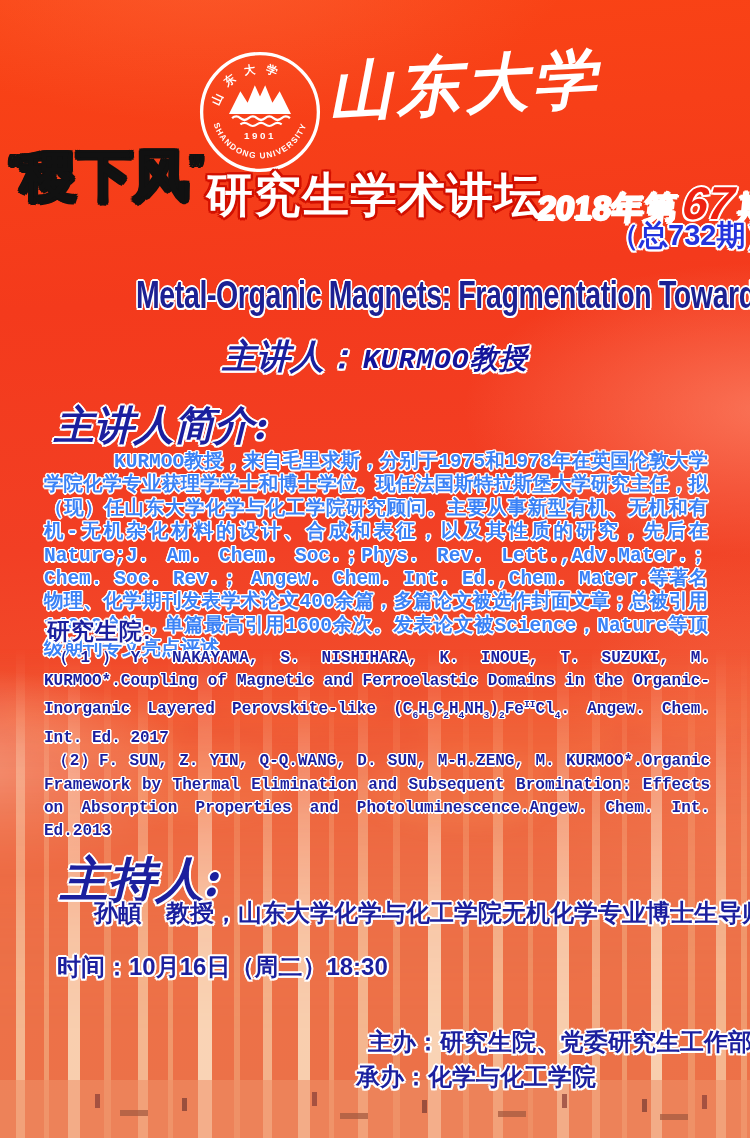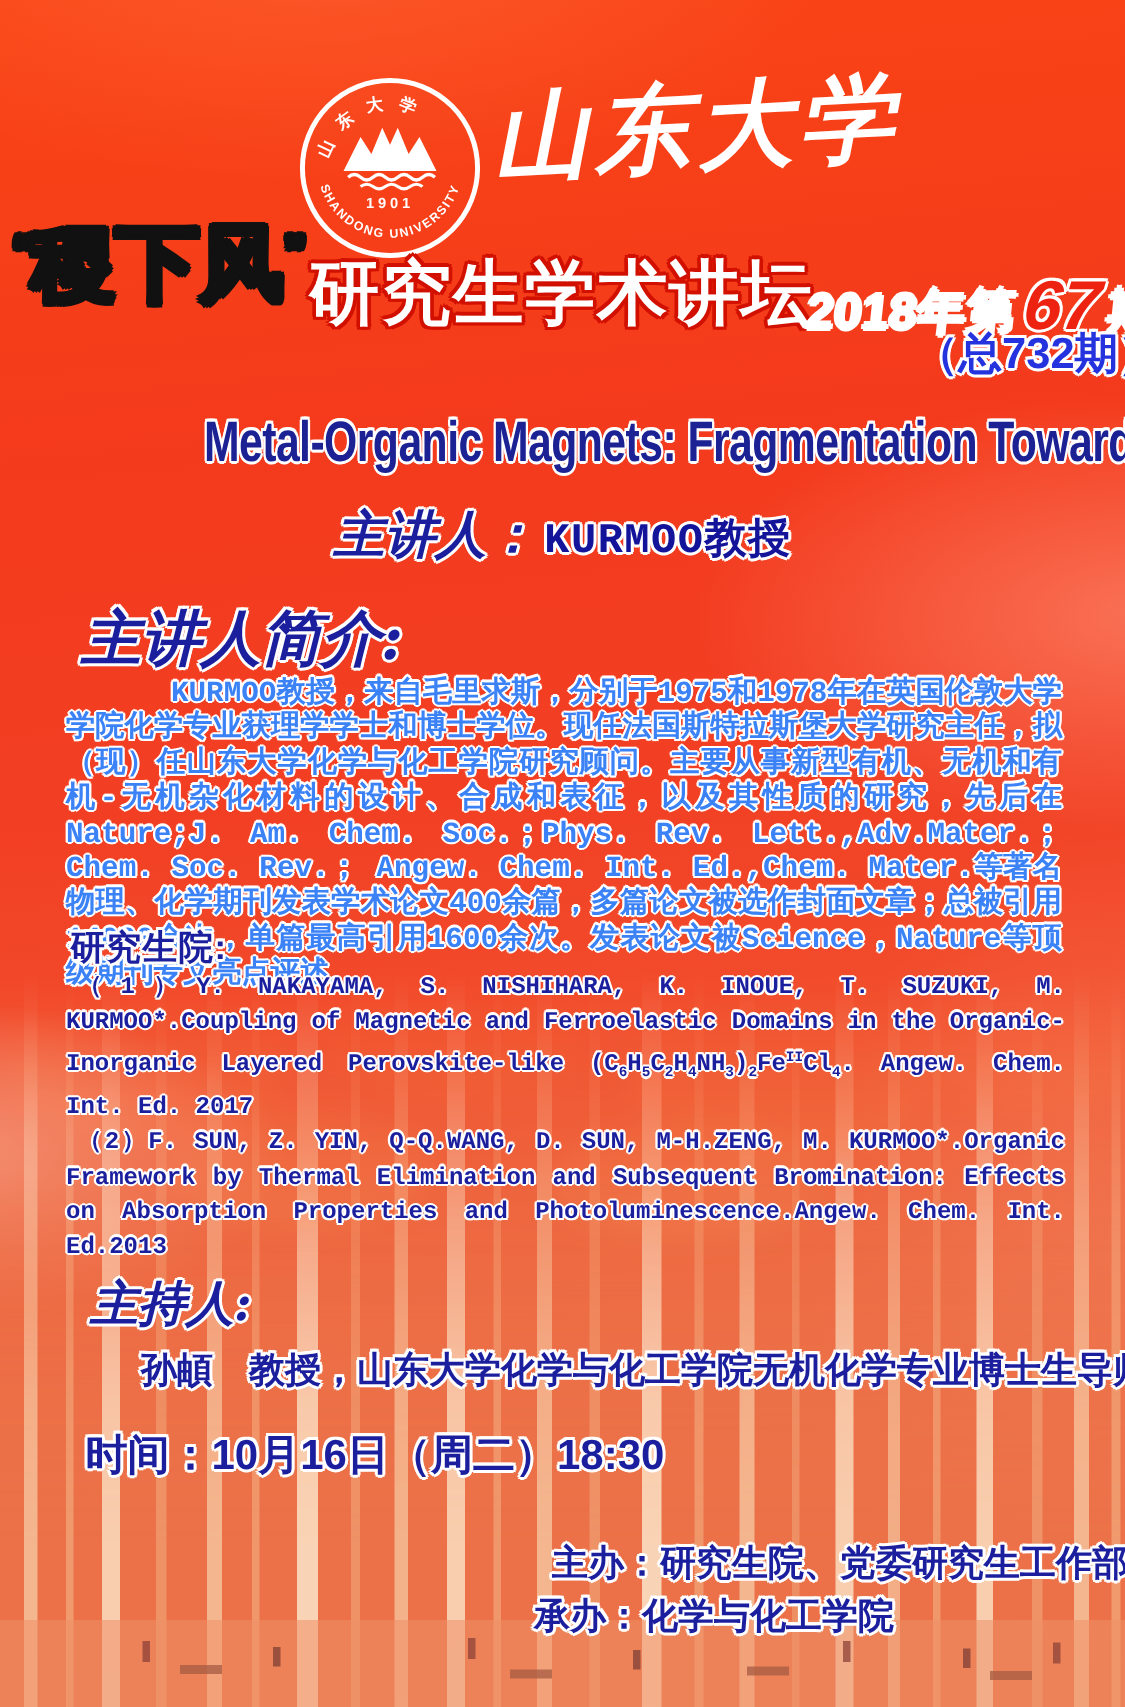--- a/index.html
+++ b/index.html
@@ -23,21 +23,21 @@
             mask-image:linear-gradient(180deg,rgba(0,0,0,0) 0%,rgba(0,0,0,.3) 14%,rgba(0,0,0,.62) 34%,rgba(0,0,0,.9) 58%,#000 78%);
   }
   .photo svg{display:block;width:100%;height:100%;}
   
   .t{position:absolute;font-weight:bold;color:#1b1f9e;white-space:nowrap;}
   .ow{text-shadow:-2px 0 0 #fff,2px 0 0 #fff,0 -2px 0 #fff,0 2px 0 #fff,
       -1.5px -1.5px 0 #fff,1.5px -1.5px 0 #fff,-1.5px 1.5px 0 #fff,1.5px 1.5px 0 #fff;}
   .ow1{text-shadow:-1.5px 0 0 #fff,1.5px 0 0 #fff,0 -1.5px 0 #fff,0 1.5px 0 #fff,
       -1px -1px 0 #fff,1px -1px 0 #fff,-1px 1px 0 #fff,1px 1px 0 #fff;}
   .script{font-family:"DejaVu Serif","Liberation Serif",serif;font-style:italic;}
-  .mono{font-family:"Liberation Mono","DejaVu Sans Mono",monospace;}
+  .mono{font-family:"Liberation Mono","DejaVu Sans Mono",monospace;font-style:italic;}
   
   .logo{position:absolute;left:198px;top:50px;width:124px;height:124px;}
   .calligraphy{
     position:absolute;left:328px;top:42px;font-size:64px;color:#fff;
     font-family:"DejaVu Serif","Liberation Serif",serif;font-style:italic;font-weight:bold;
     letter-spacing:4px;transform:rotate(-3deg);
   }
   
   .series{
     position:absolute;left:8px;top:140px;font-size:56px;font-weight:bold;line-height:1.3;
@@ -88,23 +88,23 @@
   }
   .ach-heading{left:47px;top:616px;font-size:23px;letter-spacing:1px;}
   .pubs{
     position:absolute;left:44px;top:647px;width:666px;font-weight:bold;color:#1b1f9e;
     font-size:16px;line-height:23.2px;text-align:justify;
     font-family:"Liberation Mono","DejaVu Sans Mono",monospace;
   }
   .pubs p{margin:0;text-indent:8px;}
   .pubs sub{font-size:.6em;} .pubs sup{font-size:.6em;margin-top:12px;}
   
-  .host-heading{left:60px;top:848px;font-size:32px;text-align:center;}
+  .host-heading{left:60px;top:848px;font-size:48px;text-align:center;}
   .host-detail{left:94px;top:897px;font-size:24px;}
-  .time-line{left:57px;top:951px;font-size:28px;}
+  .time-line{left:57px;top:951px;font-size:24px;}
   .place-line{left:57px;top:988px;font-size:24px;}
   .org-line1{left:368px;top:1026px;font-size:24px;}
   .org-line2{left:356px;top:1061px;font-size:24px;}
 </style>
 </head>
 <body>
 
 <div class="poster">
 
   <div class="bg"></div>

